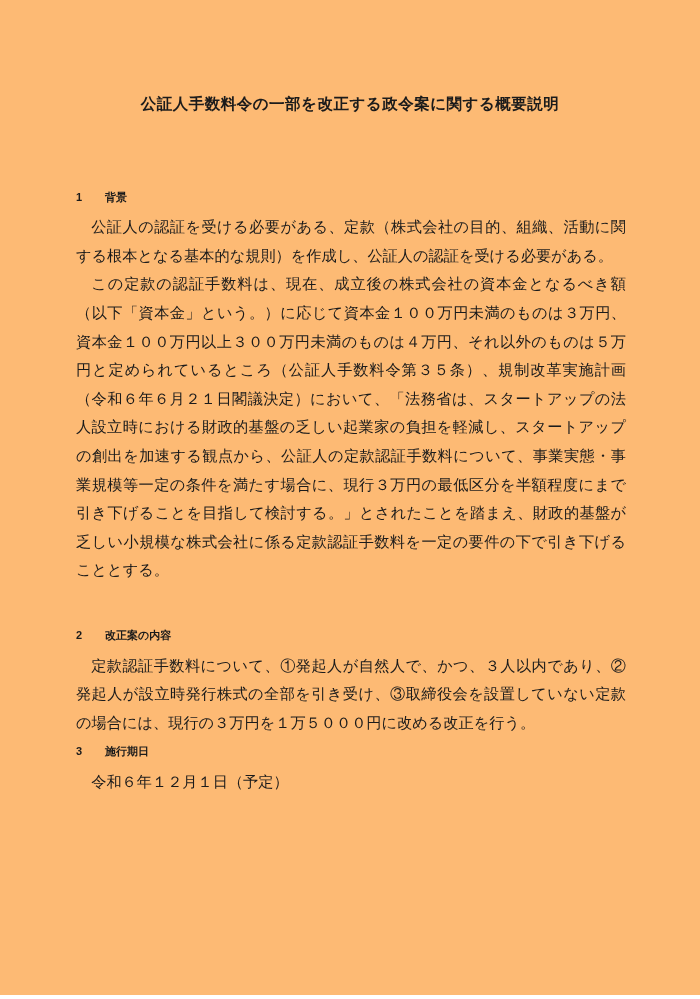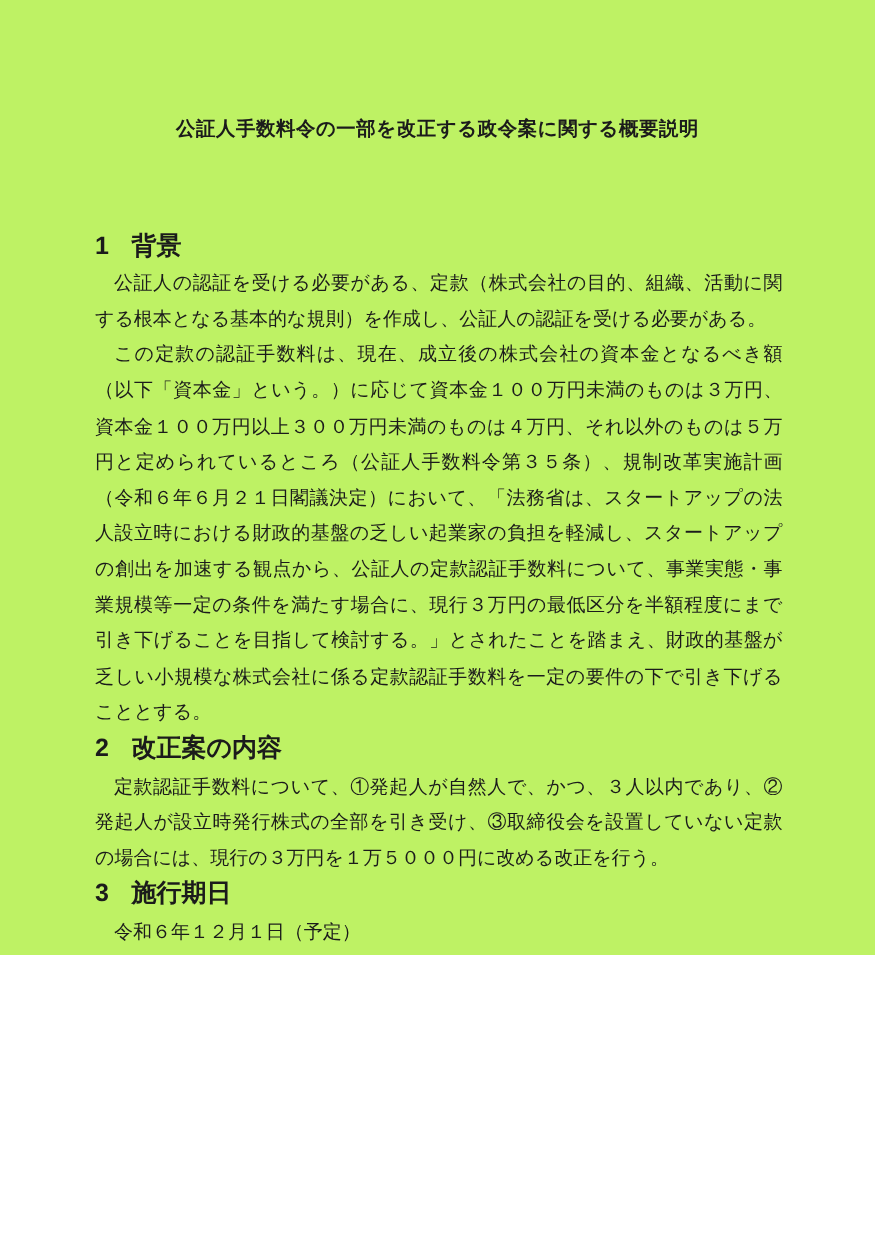--- a/index.html
+++ b/index.html
@@ -3,22 +3,22 @@
 <meta charset="utf-8">
 <style>
   html, body {
     margin: 0;
     padding: 0;
     background: #ffffff;
   }
   .page {
     position: relative;
     width: 700px;
-    height: 764px;
-    background: #bef264;
+    height: 995px;
+    background: #fdba74;
     color: #1b1b1b;
     overflow: hidden;
     box-sizing: border-box;
   }
   .doc-title {
     margin: 0;
     padding-top: 90px;
     text-align: center;
     font-family: "Liberation Sans", "DejaVu Sans", sans-serif;
     font-weight: bold;
@@ -28,26 +28,26 @@
   }
   .content {
     margin: 0 74px 0 76px;
     font-family: "Liberation Serif", "DejaVu Serif", serif;
     font-size: 15.2px;
     line-height: 28.6px;
     text-align: justify;
   }
   .sec { margin: 0; }
   .sec-background    { margin-top: 64px; }
-  .sec-amendment     { }
+  .sec-amendment     { margin-top: 36px; }
   .sec-effective-date{ }
   .sec-heading {
     font-family: "Liberation Sans", "DejaVu Sans", sans-serif;
     font-weight: bold;
-    font-size: 20px;
+    font-size: 11px;
     margin: 0 0 2px 0;
   }
   .sec-num {
     display: inline-block;
     min-width: 11px;
     margin-right: 18px;
   }
   .para {
     margin: 0;
     text-indent: 1em;

